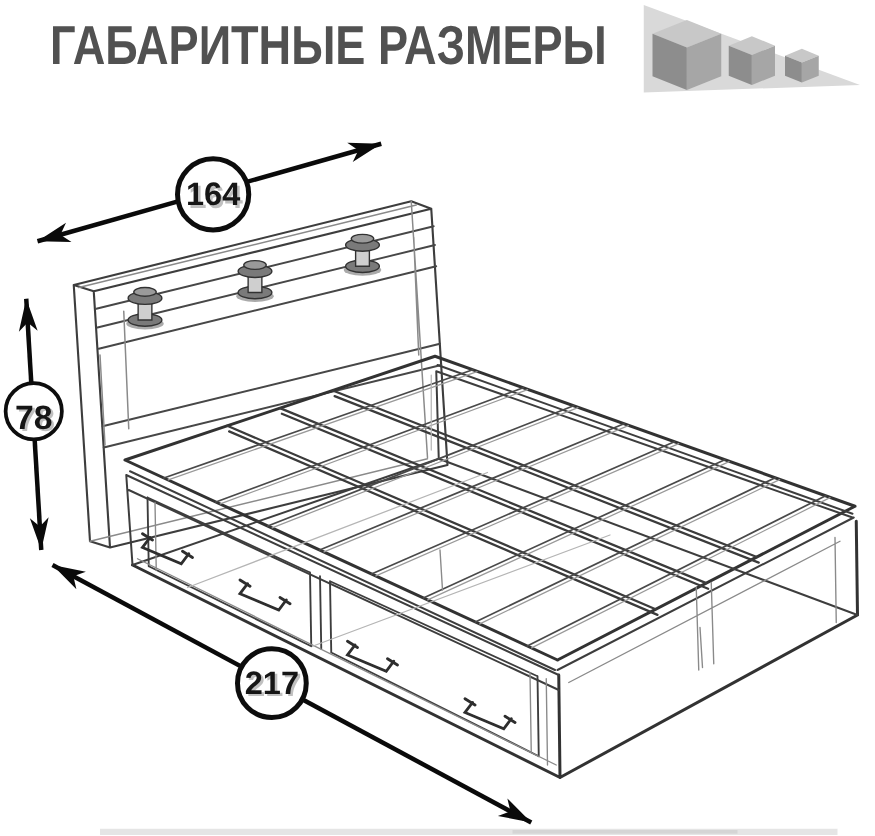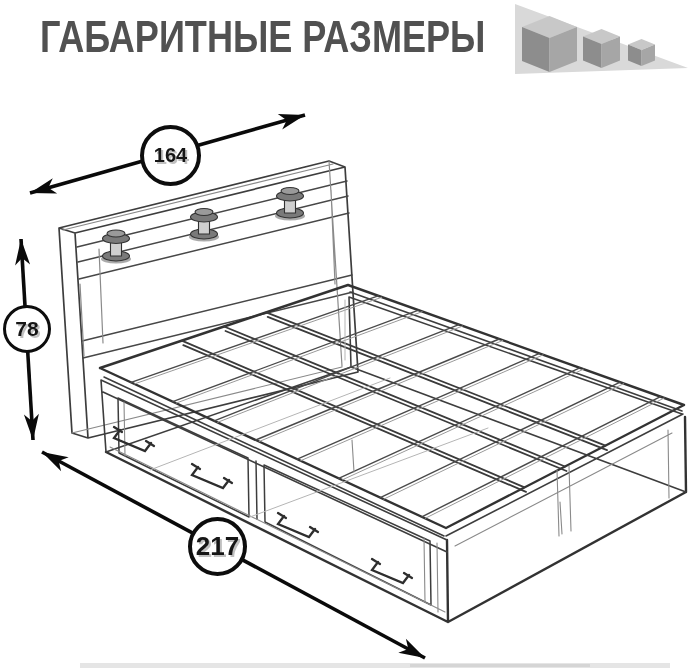--- a/index.html
+++ b/index.html
@@ -14,22 +14,22 @@
     white-space:nowrap;
   }
   .drawing-svg{position:absolute;left:0;top:0;}
   .dim-bubble{
     position:absolute;border:4px solid #0d0d0d;border-radius:50%;
     background:#ffffff;display:flex;align-items:center;justify-content:center;
     font-weight:bold;color:#161616;
     text-shadow:2px 2px 0 rgba(140,140,140,.55);
     box-sizing:border-box;
   }
-  .dim-width{left:140px;top:125px;width:61px;height:61px;font-size:20px;}
-  .dim-height{left:3px;top:305px;width:48px;height:48px;font-size:21px;border-width:3.5px;}
+  .dim-width{left:140px;top:125px;width:61px;height:61px;font-size:26px;}
+  .dim-height{left:3px;top:305px;width:48px;height:48px;font-size:27px;border-width:3.5px;align-items:flex-end;}
   .dim-length{left:188px;top:517px;width:59px;height:59px;font-size:26px;}
 </style>
 </head>
 <body>
 
 <div class="stage">
 
   <svg class="drawing-svg" width="700" height="669" viewBox="0 0 700 669">
     <defs>
       <filter id="soft" x="-5%" y="-5%" width="110%" height="110%">

